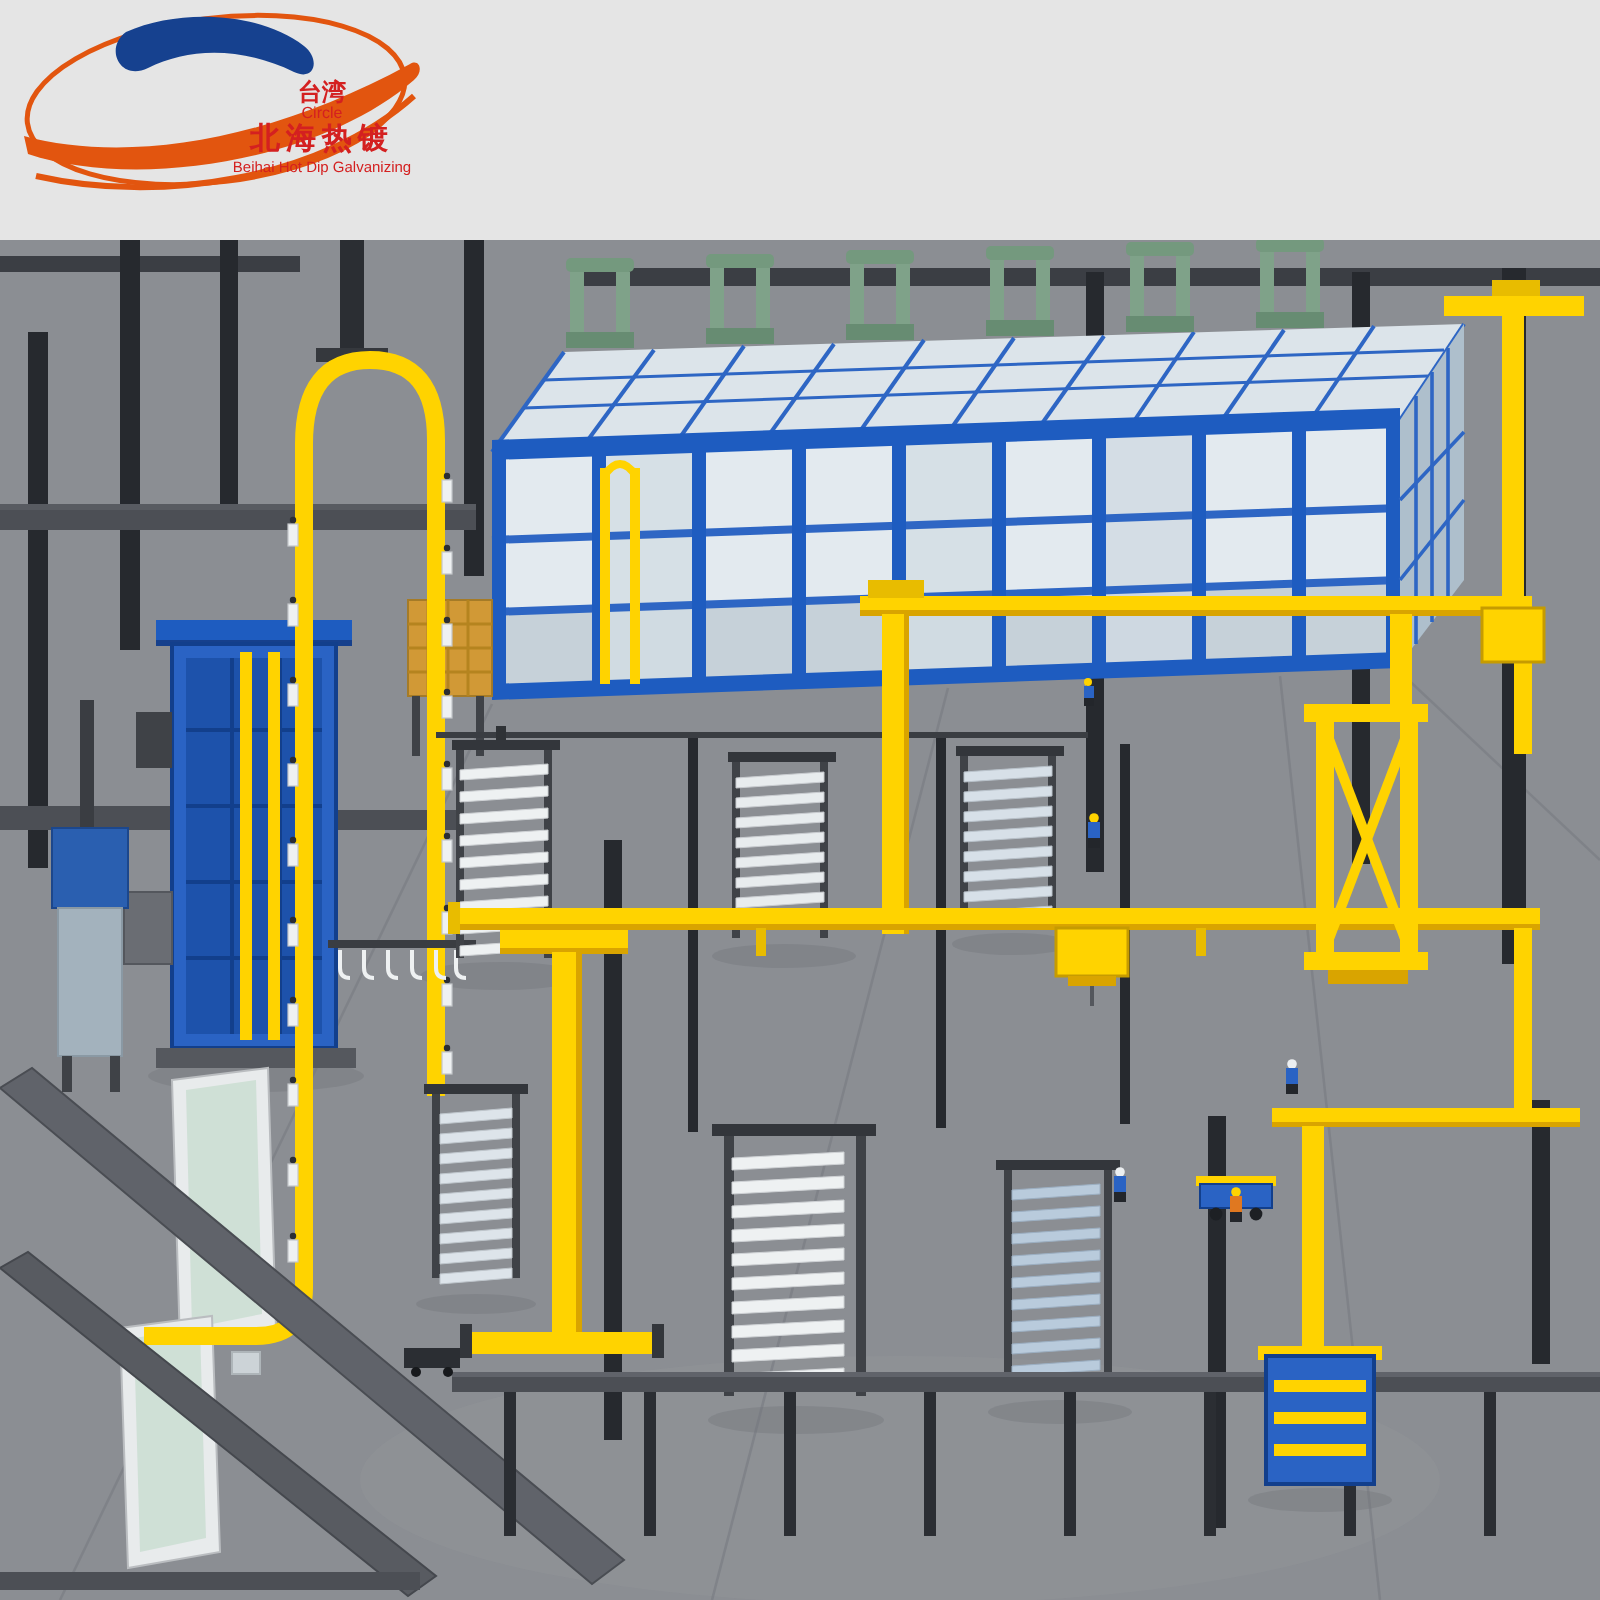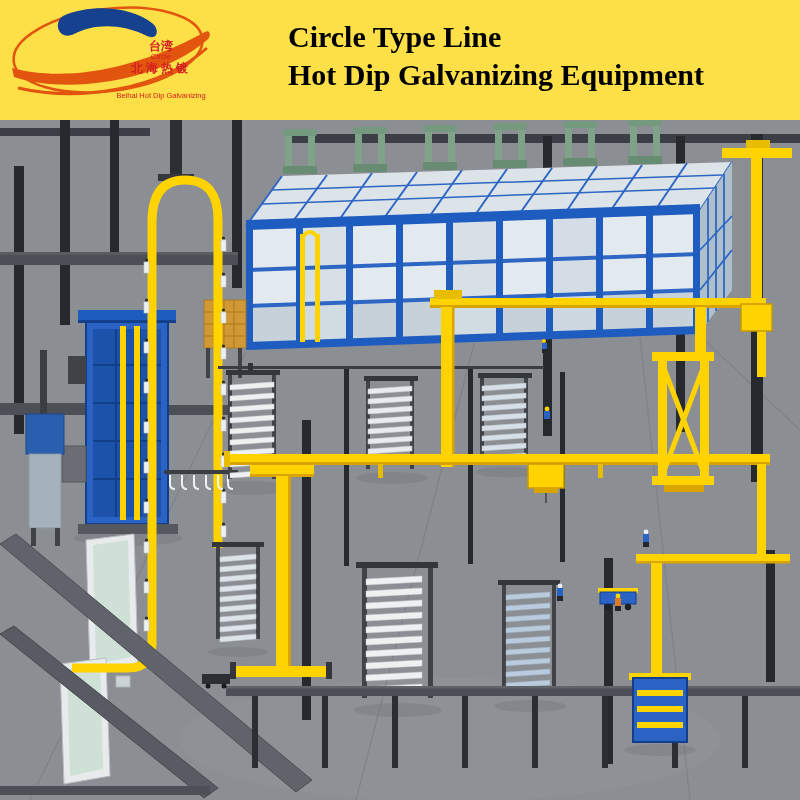--- a/index.html
+++ b/index.html
@@ -1,27 +1,27 @@
 <!DOCTYPE html>
 <html style="--c-floor: #8b8e93; --c-pillar: #26292e; --c-beam_gray: #4c4f55; --c-yellow: #ffd300; --c-yellow_shade: #d9a400; --c-blue: #1e5cc0; --c-blue_mid: #2a63c4; --c-blue_deep: #123f8c; --c-panel: #e3eaef; --c-roof: #dce4ea; --c-green: #7fa289; --c-tank_white: #e8ebec; --c-water_green: #cfe0d6; --c-logo_orange: #e2550f; --c-logo_navy: #16418f; --c-logo_red: #d42020;"><head>
 <meta charset="utf-8">
 <style>
   html,body{margin:0;padding:0;background:#ffffff;}
   .page{position:relative;width:800px;height:800px;overflow:hidden;background:#fff;
         font-family:"Liberation Sans",sans-serif;}
   
-  .header{position:absolute;left:0;top:0;width:800px;height:120px;background:#fde047;}
+  .header{position:absolute;left:0;top:0;width:800px;height:120px;background:#e5e5e5;}
   .logo{position:absolute;left:8px;top:2px;width:212px;height:114px;}
   .logo svg{position:absolute;left:0;top:0;}
   .logo-text{position:absolute;left:98px;top:38px;width:110px;text-align:center;
              color:var(--c-logo_red,#d42020);line-height:1.12;}
   .logo-text .cn1{font-size:12px;font-weight:bold;}
   .logo-text .en1{font-size:8px;}
-  .logo-text .cn2{font-size:12px;font-weight:bold;letter-spacing:3px;}
-  .logo-text .en2{font-size:7.5px;margin-top:16px;}
+  .logo-text .cn2{font-size:15px;font-weight:bold;letter-spacing:3px;}
+  .logo-text .en2{font-size:7.5px;margin-top:1px;}
   .title{position:absolute;left:288px;top:18px;color:#000;
          font-family:"Liberation Serif",serif;font-weight:600;font-size:30px;line-height:1.28;}
   
   .scene{position:absolute;left:0;top:120px;width:800px;height:680px;}
   .scene svg{display:block;}
 </style>
 </head>
 <body>
 
 <div class="page">
@@ -33,24 +33,20 @@
         <path d="M55,14 C82,2 122,4 144,21 C152,27 150,39 139,34 C112,21 86,22 66,32 C52,39 44,22 55,14 Z" fill="var(--c-logo_navy,#16418f)"></path>
         <path d="M4,66 C52,79 122,71 197,30 C202,27 204,34 199,38 C152,79 60,93 6,75 Z" fill="var(--c-logo_orange,#e2550f)"></path>
         <path d="M10,86 C72,100 152,88 199,46" fill="none" stroke="var(--c-logo_orange,#e2550f)" stroke-width="3"></path>
       </svg>
       <div class="logo-text">
         <div class="cn1">台湾</div>
         <div class="en1">Circle</div>
         <div class="cn2">北海热镀</div>
         <div class="en2">Beihai Hot Dip Galvanizing</div>
       </div>
-    </div>
-    <div class="title">
-      <div>Circle Type Line</div>
-      <div>Hot Dip Galvanizing Equipment</div>
     </div>
   </div>
 
   <div class="scene">
   <svg width="800" height="680" viewBox="0 0 800 680">
     <defs>
       <polygon id="slat44" points="0,3 44,0 44,5 0,8"></polygon>
       <polygon id="slat56" points="0,3 56,0 56,6 0,9"></polygon>
       <polygon id="slat36" points="0,3 36,0 36,5 0,8"></polygon>
       <g id="carrier">

